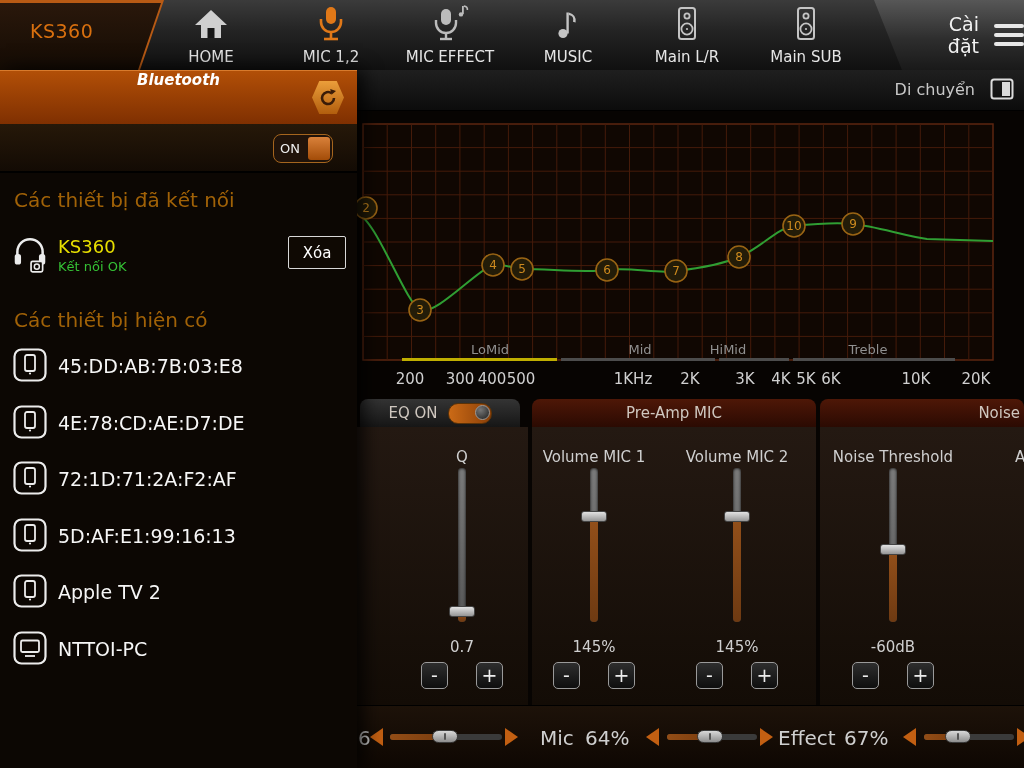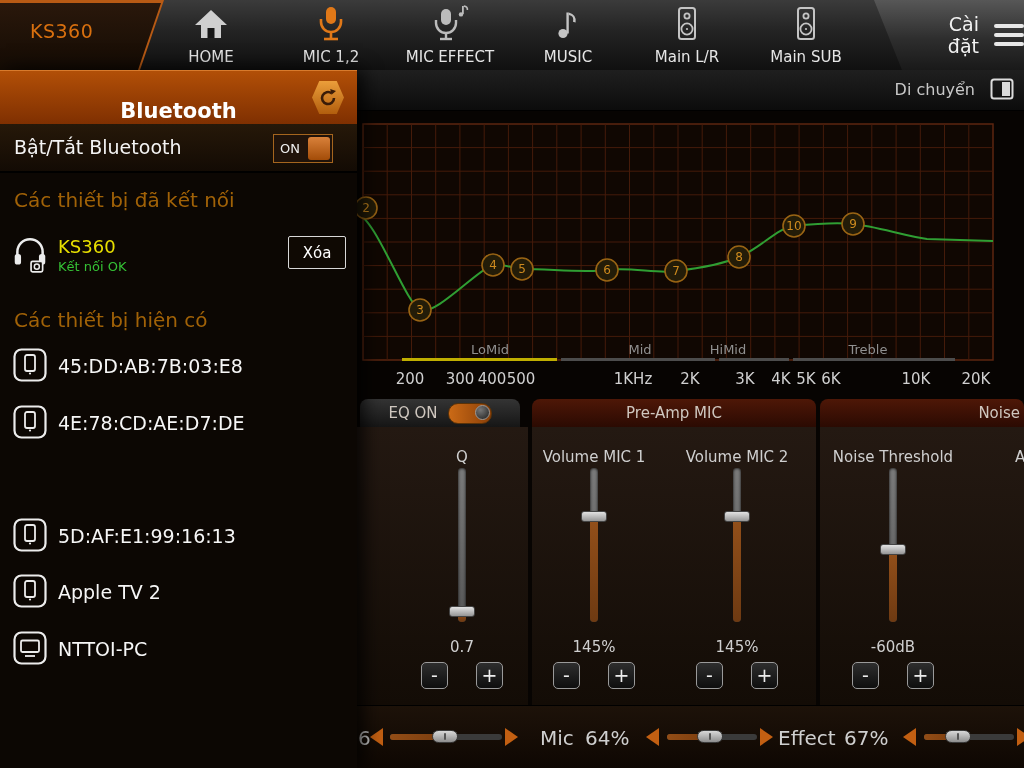--- a/index.html
+++ b/index.html
@@ -24,30 +24,30 @@
           display:flex;align-items:center;padding-left:38px;box-sizing:border-box;gap:15px;text-align:right;}
   .settings-label{font-size:19px;color:#f2f2f2;}
   .hamburger{display:flex;flex-direction:column;gap:5px;}
   .hamburger div{width:30px;height:4px;border-radius:2px;background:#e8e8e8;}
 
   
   .bt-panel{position:absolute;left:0;top:70px;width:357px;height:698px;background:#0c0703;
             box-shadow:6px 0 18px rgba(0,0,0,.85);z-index:5;}
   .bt-header{position:absolute;left:0;top:0;width:357px;height:54px;
             background:linear-gradient(180deg,#b24f07,#7e2f01);border-top:1px solid #d87a2c;}
-  .bt-title{position:absolute;left:0;top:28px;width:100%;text-align:center;font-size:21px;
-            font-weight:600;color:#fff;}
+  .bt-title{position:absolute;left:0;top:0;width:100%;text-align:center;font-size:15px;
+            font-weight:600;color:#fff;font-style:italic;}
   .bt-refresh{position:absolute;right:10px;top:9px;width:38px;height:35px;
             clip-path:polygon(8% 50%,27% 3%,73% 3%,92% 50%,73% 97%,27% 97%);
             background:linear-gradient(180deg,#eda03c,#b05c0c);display:flex;align-items:center;justify-content:center;}
   .bt-power{position:absolute;left:0;top:54px;width:357px;height:47px;
             background:linear-gradient(180deg,#261809,#130b04);border-bottom:2px solid #000;}
   .bt-power-label{position:absolute;left:14px;top:12px;font-size:19px;color:#f4f4f4;}
   .bt-toggle{position:absolute;right:24px;top:10px;width:58px;height:27px;border:1px solid #a5651e;
-            border-radius:0;background:#20130a;display:flex;align-items:stretch;}
+            border-radius:8px;background:#20130a;display:flex;align-items:stretch;}
   .bt-toggle-text{flex:1;display:flex;align-items:center;justify-content:center;font-size:13px;color:#f0f0f0;}
   .bt-toggle-knob{width:22px;margin:2px;border-radius:3px;background:linear-gradient(180deg,#d9813a,#a34c08);}
   .bt-section{position:absolute;left:14px;font-size:20px;color:#a16207;}
   .bt-conn-row{position:absolute;left:0;top:160px;width:357px;height:52px;}
   .bt-conn-name{position:absolute;left:58px;top:6px;font-size:18px;color:#e8e000;}
   .bt-conn-status{position:absolute;left:58px;top:29px;font-size:13px;color:#35c135;}
   .bt-delete{position:absolute;right:11px;top:6px;width:56px;height:31px;border:1px solid #d8d8d8;
             border-radius:2px;background:rgba(20,12,6,.4);color:#fff;font-size:15px;
             display:flex;align-items:center;justify-content:center;}
   .bt-row{position:absolute;left:0;width:357px;height:57px;}
@@ -210,21 +210,20 @@
       <div class="bt-title">Bluetooth</div>
       <div class="bt-refresh">
         <svg width="22" height="22" viewBox="0 0 22 22">
           <path d="M17 11 a6 6 0 1 1 -2.3-4.7" fill="none" stroke="#3a1c08" stroke-width="2.6"></path>
           <polygon points="13.2,2.0 19.0,3.9 14.5,7.8" fill="#3a1c08"></polygon>
         </svg>
       </div>
     </div>
 
     <div class="bt-power">
-      <div class="bt-power-label">Bật/Tắt Bluetooth</div>
       <div class="bt-toggle">
         <div class="bt-toggle-text">ON</div>
         <div class="bt-toggle-knob"></div>
       </div>
     </div>
 
     <div class="bt-section" style="top:118px;">Các thiết bị đã kết nối</div>
 
     <div class="bt-conn-row">
       <div class="bt-row-icon" style="left:10px;top:4px;">
@@ -255,20 +254,30 @@
     </div>
     <div class="bt-row" style="top:324px;">
       <div class="bt-row-icon">
         <svg width="36" height="36" viewBox="0 0 36 36">
             <rect x="2.5" y="2.5" width="31" height="31" rx="7" fill="none" stroke="#ececec" stroke-width="2.2"></rect>
             <rect x="13" y="8" width="10" height="16" rx="2" fill="none" stroke="#ececec" stroke-width="1.8"></rect>
             <circle cx="18" cy="26.5" r="1.1" fill="#ececec"></circle>
           </svg>
       </div>
       <div class="bt-row-text">4E:78:CD:AE:D7:DE</div>
+    </div>
+    <div class="bt-row" style="top:380px;">
+      <div class="bt-row-icon">
+        <svg width="36" height="36" viewBox="0 0 36 36">
+            <rect x="2.5" y="2.5" width="31" height="31" rx="7" fill="none" stroke="#ececec" stroke-width="2.2"></rect>
+            <rect x="13" y="8" width="10" height="16" rx="2" fill="none" stroke="#ececec" stroke-width="1.8"></rect>
+            <circle cx="18" cy="26.5" r="1.1" fill="#ececec"></circle>
+          </svg>
+      </div>
+      <div class="bt-row-text">72:1D:71:2A:F2:AF</div>
     </div>
     <div class="bt-row" style="top:437px;">
       <div class="bt-row-icon">
         <svg width="36" height="36" viewBox="0 0 36 36">
             <rect x="2.5" y="2.5" width="31" height="31" rx="7" fill="none" stroke="#ececec" stroke-width="2.2"></rect>
             <rect x="13" y="8" width="10" height="16" rx="2" fill="none" stroke="#ececec" stroke-width="1.8"></rect>
             <circle cx="18" cy="26.5" r="1.1" fill="#ececec"></circle>
           </svg>
       </div>
       <div class="bt-row-text">5D:AF:E1:99:16:13</div>

